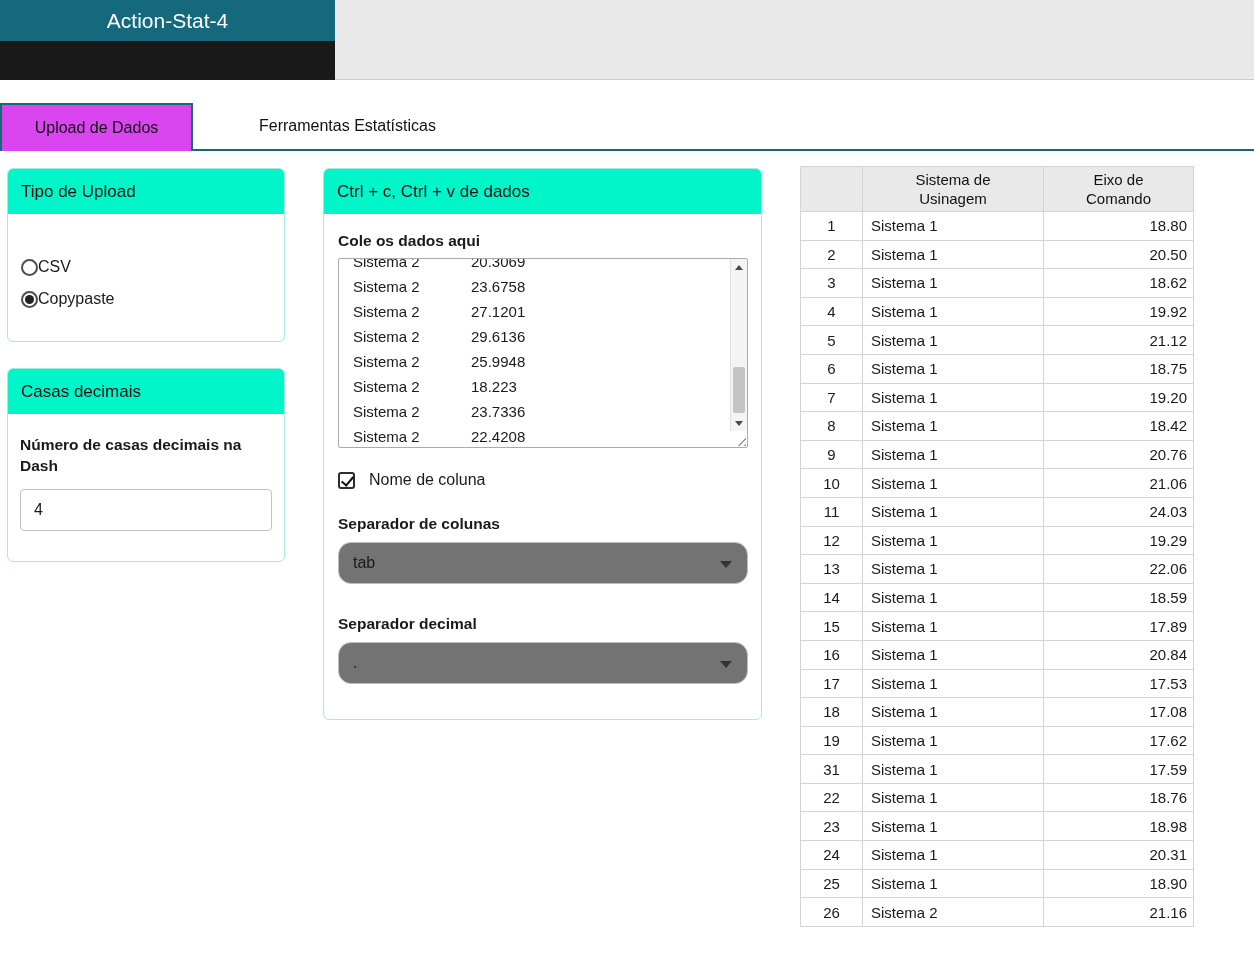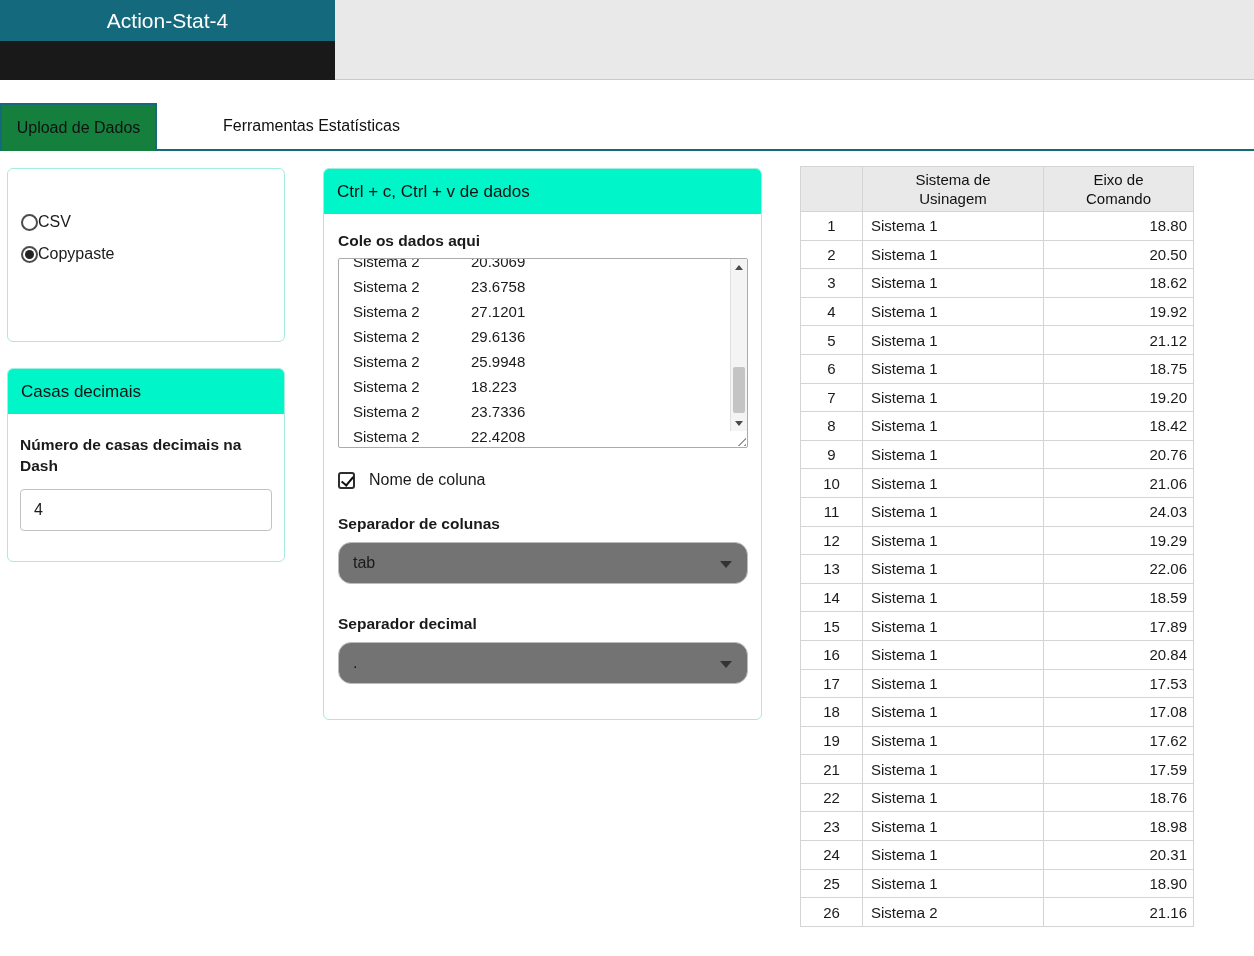--- a/index.html
+++ b/index.html
@@ -14,21 +14,21 @@
             background:#e9e9e9; border-bottom:1px solid #c9c9c9; }
   .brand  { position:absolute; left:0; top:0; width:335px; height:41px;
             background:#15697d; color:#fff; display:flex; align-items:center;
             justify-content:center; font-size:21px; }
   .brand-under { position:absolute; left:0; top:41px; width:335px; height:39px; background:#191919; }
 
   
   .tabbar { position:absolute; left:0; top:103px; width:1254px; height:48px;
             display:flex; border-bottom:2px solid #15697d; background:#fff; }
   .tab { display:flex; align-items:center; font-size:16px; cursor:pointer; color:#111; }
-  .tab.active { width:157px; height:48px; justify-content:center; background:#15803d;
+  .tab.active { width:193px; height:48px; justify-content:center; background:#d946ef;
                 border:2px solid #15697d; border-bottom:none; align-self:flex-start; z-index:1; }
   .tab.inactive { padding:0 25px;margin-left:41px; }
 
   
   .card { position:absolute; background:#fff; border:1px solid #a3eddc; border-radius:6px; }
   .card-header { height:45px; background:#00f5c9; border-radius:5px 5px 0 0;
                  display:flex; align-items:center; padding-left:13px; font-size:17px; color:#111; }
   #card-upload   { left:7px;   top:168px; width:278px; height:174px; }
   #card-decimals { left:7px;   top:368px; width:278px; height:194px; }
   #card-paste    { left:323px; top:168px; width:439px; height:552px; }
@@ -109,20 +109,23 @@
 <div class="tabbar">
   <div class="tab active">
     <span>Upload de Dados</span>
   </div>
   <div class="tab inactive">
     <span>Ferramentas Estatísticas</span>
   </div>
 </div>
 
 <div class="card" id="card-upload">
+  <div class="card-header">
+    <span>Tipo de Upload</span>
+  </div>
   <div class="radio-group">
     <div class="radio-row">
       <span class="radio"></span>
       <span>CSV</span>
     </div>
     <div class="radio-row">
       <span class="radio selected"></span>
       <span>Copypaste</span>
     </div>
   </div>
@@ -313,21 +316,21 @@
         <td class="col-idx">18</td>
         <td class="col-sys">Sistema 1</td>
         <td class="col-val">17.08</td>
       </tr>
       <tr>
         <td class="col-idx">19</td>
         <td class="col-sys">Sistema 1</td>
         <td class="col-val">17.62</td>
       </tr>
       <tr>
-        <td class="col-idx">21</td>
+        <td class="col-idx">31</td>
         <td class="col-sys">Sistema 1</td>
         <td class="col-val">17.59</td>
       </tr>
       <tr>
         <td class="col-idx">22</td>
         <td class="col-sys">Sistema 1</td>
         <td class="col-val">18.76</td>
       </tr>
       <tr>
         <td class="col-idx">23</td>

